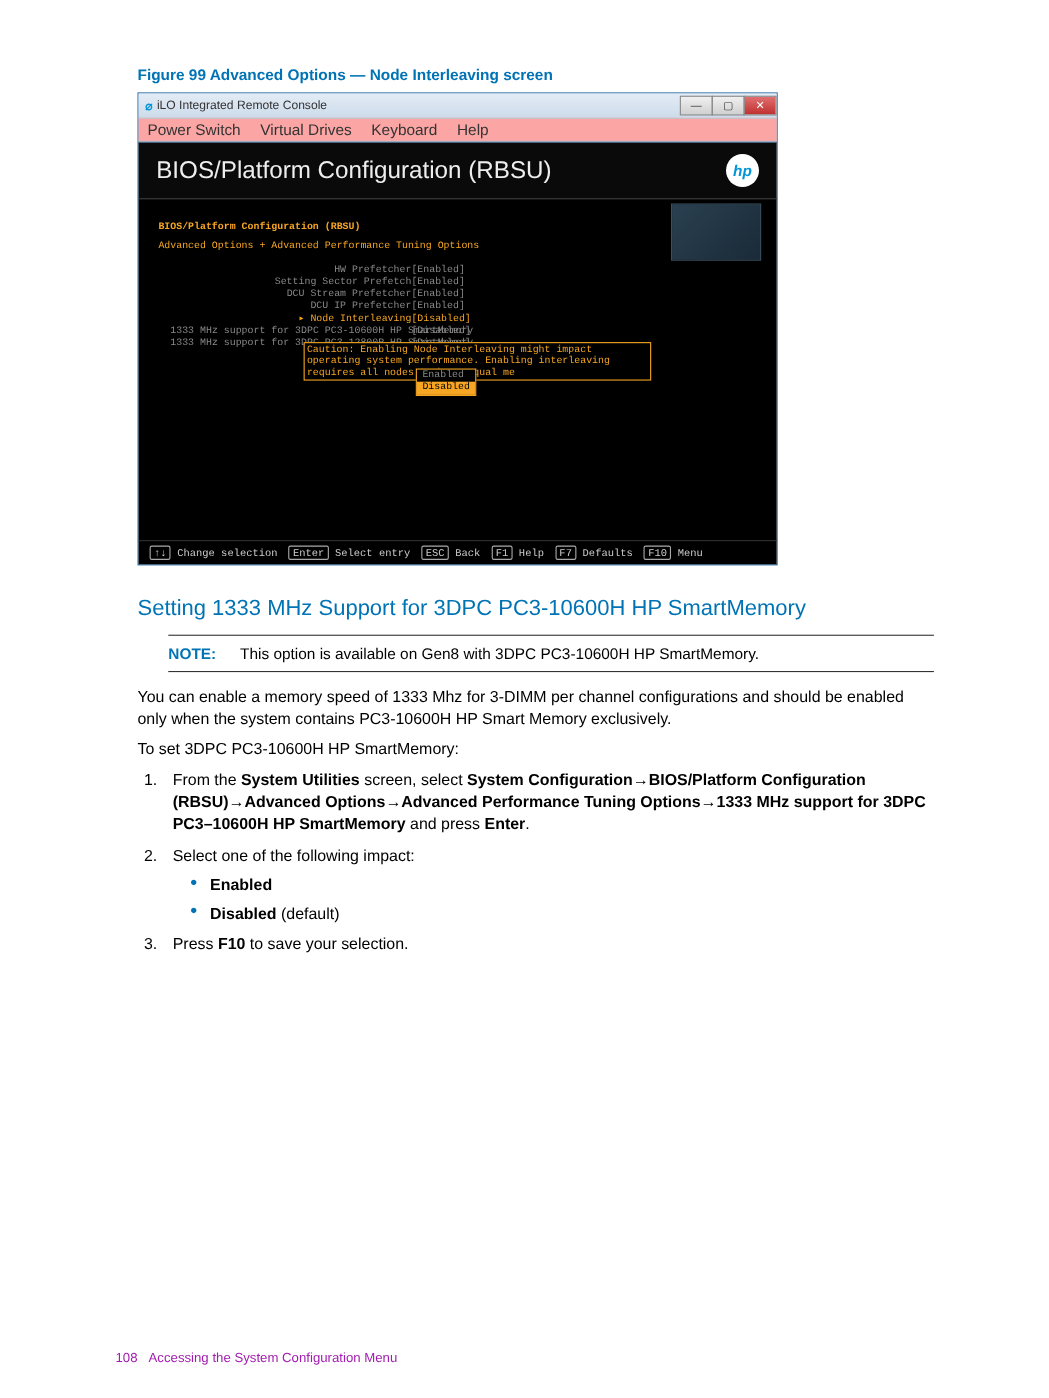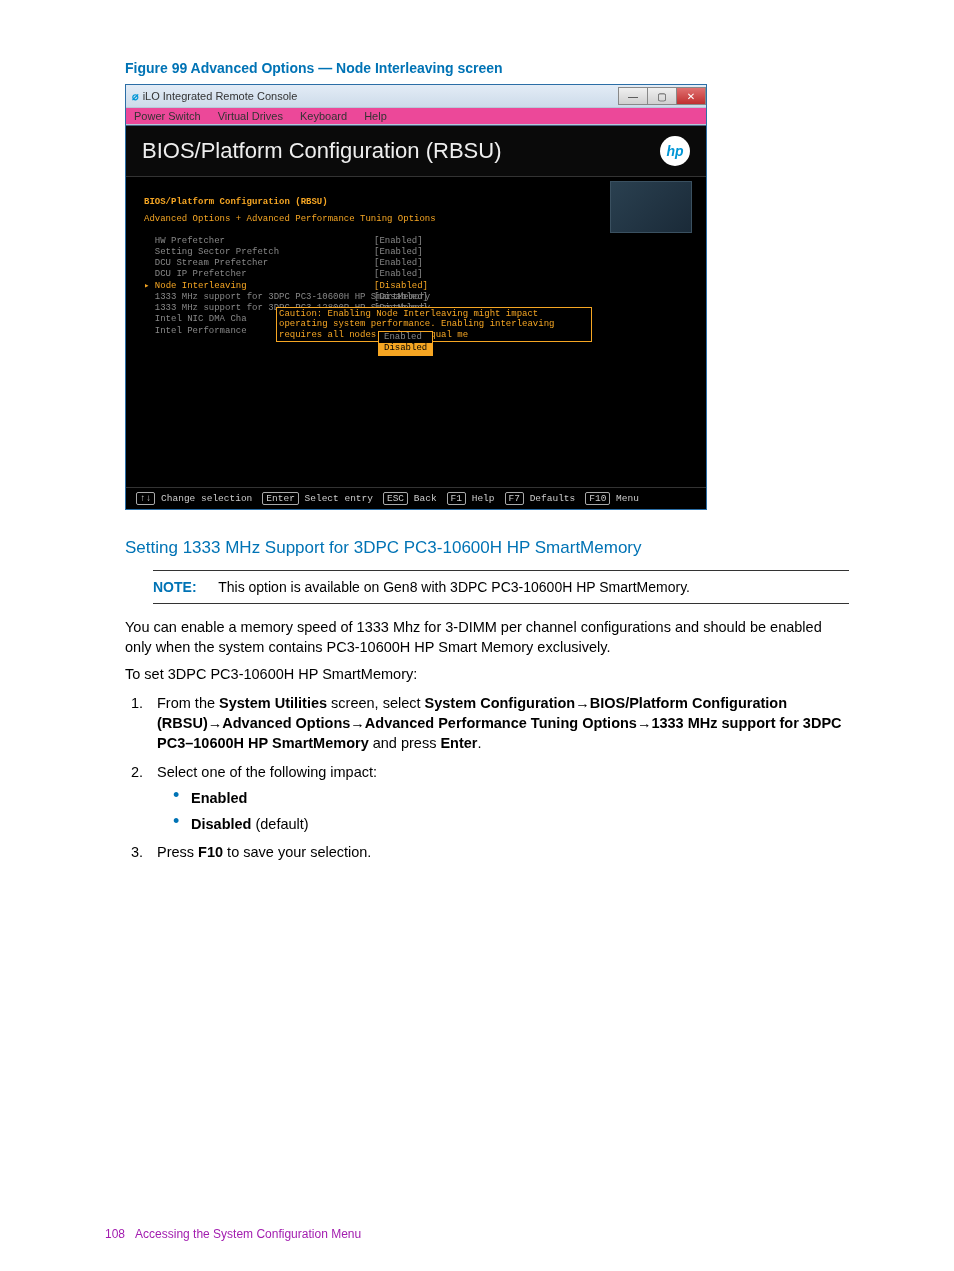--- a/index.html
+++ b/index.html
@@ -45,25 +45,25 @@
   .winbtn {
     width: 28px; height: 16px;
     background: linear-gradient(#f0f0f0,#d0d0d0);
     border: 1px solid #888;
     margin-left: -1px;
     display:flex; align-items:center; justify-content:center;
     font-size:10px;
   }
   .winbtn.close { background: linear-gradient(#e07070,#c03030); color:#fff; }
   .menubar {
-    background:#ec4899;
+    background:#fca5a5;
     border-top:1px solid #b8c8d8;
     border-bottom:1px solid #b8c8d8;
     padding: 2px 8px;
-    font-size: 11px;
+    font-size: 14px;
     color:#333;
   }
   .menubar span { margin-right: 14px; }
   .bios-header {
     background:#0a0a0a;
     color:#eee;
     padding: 10px 16px;
     display:flex;
     align-items:center;
     border-top:1px solid #4a6484;
@@ -98,21 +98,21 @@
   .bc-sub { color:#f6a623; margin-top:6px; display:block; }
   .server-img {
     position:absolute;
     right: 14px; top: 4px;
     width: 80px; height: 50px;
     background: linear-gradient(135deg,#2a4050,#1a2a38);
     border:1px solid #3a5060;
   }
   .opt-table { margin-top:10px; color:#888; }
   .opt-row { display:flex; white-space:pre; }
-  .opt-name { width: 230px; color:#888; }
+  .opt-name { width: 230px; color:#888;text-align:right; }
   .opt-val { color:#888; }
   .opt-name.sel { color:#f6a623; }
   .opt-val.sel { color:#f6a623; }
   .opt-name::before { content:"  "; }
   .opt-row.marker .opt-name::before { content:"▸ "; color:#f6a623; }
   .caution {
     position:absolute;
     left: 150px; top: 130px;
     width: 310px;
     border:1px solid #f6a623;
@@ -158,21 +158,21 @@
   .statusbar .center { margin: 0 auto; display:flex; gap:0; }
   .sbtn { border:1px solid #9aa; background:#cde1ea; width:16px; height:14px; display:flex; align-items:center; justify-content:center; font-size:8px; color:#246; }
   .dots { margin-left:6px; display:flex; gap:2px; }
   .dot { width:8px; height:8px; border-radius:50%; }
   .dot.y{ background:#d8c040; }
   .dot.r{ background:#d05030; }
   .dot.g{ background:#60b050; }
 
   .section-head {
     color:#0073b5;
-    font-size: 17px;
+    font-size: 20px;
     margin: 0 0 12px 0;
   }
   .note-row {
     border-top: 1px solid #333;
     border-bottom: 1px solid #333;
     padding: 8px 0;
     margin-bottom: 14px;
     font-size: 14px;
     margin-left: 28px;
   }

